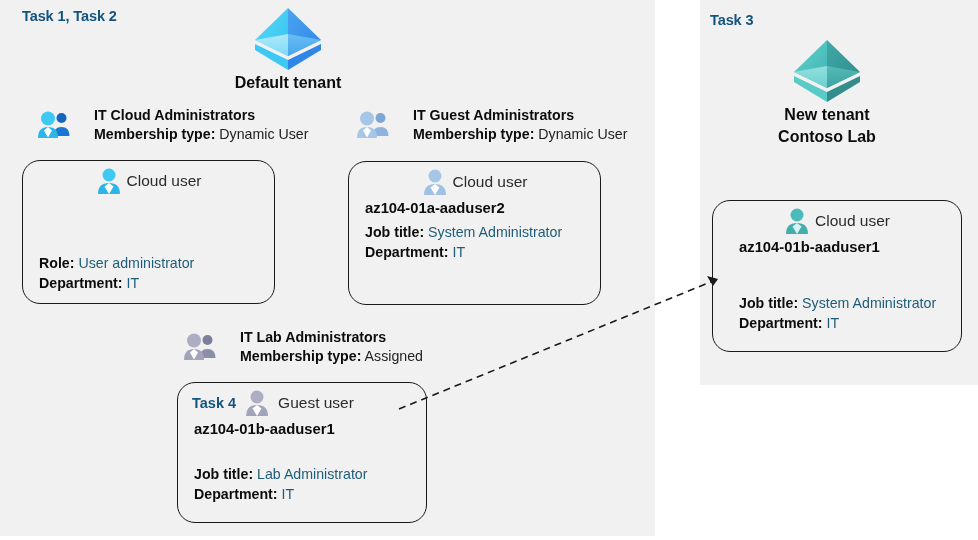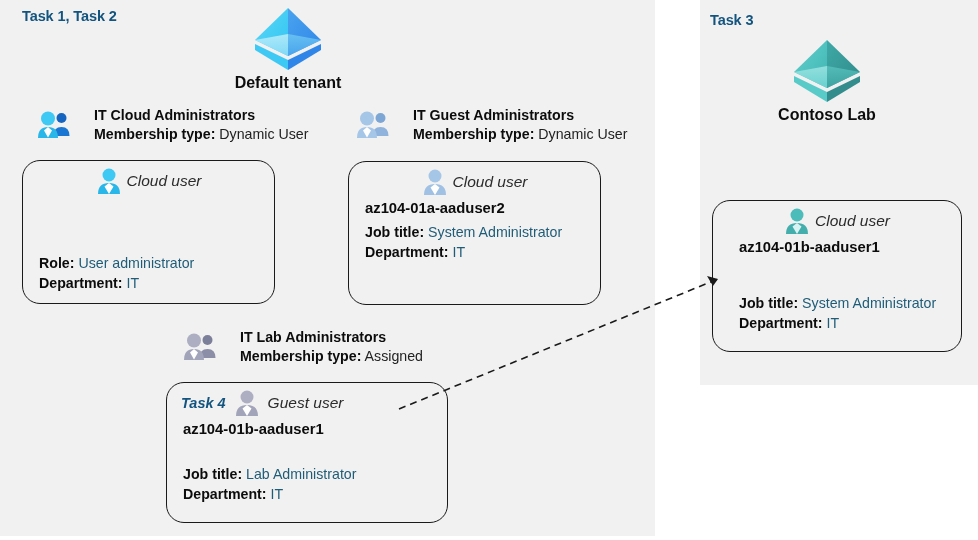--- a/index.html
+++ b/index.html
@@ -68,21 +68,20 @@
     border-radius: 18px;
     background: transparent;
     box-sizing: border-box;
   }
   .card-head {
     display: flex;
     align-items: center;
     gap: 5px;
     justify-content: center;
     margin-top: 6px;
-    font-style: italic;
   }
   .card-head.left { justify-content: flex-start; padding-left: 14px; gap: 8px; }
   .card-type {
     font-size: 15.5px;
     color: #2b2b2b;
   }
   .card-task {
     color: #13547f;
     font-weight: bold;
     font-size: 14.5px;
@@ -171,20 +170,21 @@
           <stop offset="1" stop-color="#3ea5a3"></stop>
       </linearGradient>
     </defs>
     <polygon points="39,56 6,40 6,46 39,66" fill="#58cbc8"></polygon>
     <polygon points="39,56 72,40 72,46 39,66" fill="#338d8c"></polygon>
     <polygon points="39,4 39,52 6,36" fill="url(#gR1)"></polygon>
     <polygon points="39,4 39,52 72,36" fill="url(#gR2)"></polygon>
     <polygon points="39,52 6,36 39,30" fill="url(#gR3)" opacity="0.85"></polygon>
     <polygon points="39,52 72,36 39,30" fill="url(#gR4)" opacity="0.85"></polygon>
   </svg>
+  <div class="tenant-title">New  tenant</div>
   <div class="tenant-title">Contoso Lab</div>
 </div>
 
 <div class="group" style="left:36px; top:106px;">
   <svg class="group-icon" width="36" height="32" viewBox="0 0 36 32">
     <circle cx="25.5" cy="9" r="5" fill="#1565c0"></circle>
     <path d="M17.5 27 q0-9 8-9 q8 0 8 9 z" fill="#1976d2"></path>
     <circle cx="12" cy="9.5" r="7" fill="#3ec9f5"></circle>
     <path d="M2 29 q0-11 10-11 q10 0 10 11 z" fill="#29b6e8"></path>
     <path d="M12 18 l4 3.5 -4 7 -4 -7 z" fill="#ffffff"></path>
@@ -256,21 +256,21 @@
     </svg>
     <span class="card-type">Cloud user</span>
   </div>
   <div class="card-name">az104-01a-aaduser2</div>
   <div class="card-props" style="bottom:42px;">
     <div><b>Job title:</b> <span>System Administrator</span></div>
     <div><b>Department:</b> <span>IT</span></div>
   </div>
 </div>
 
-<div class="card" style="left:166px; top:382px; width:282px; height:141px;">
+<div class="card" style="left:177px; top:382px; width:250px; height:141px;">
   <div class="card-head left">
     <span class="card-task">Task 4</span>
     <svg width="26" height="28" viewBox="0 0 26 28">
       <circle cx="13" cy="8" r="6.5" fill="#adaec2"></circle>
       <path d="M2 27 q0-11 11-11 q11 0 11 11 z" fill="#a2a4ba"></path>
       <path d="M13 16 l4.5 3.5 -4.5 7.5 -4.5 -7.5 z" fill="#ffffff"></path>
     </svg>
     <span class="card-type">Guest user</span>
   </div>
   <div class="card-name">az104-01b-aaduser1</div>

